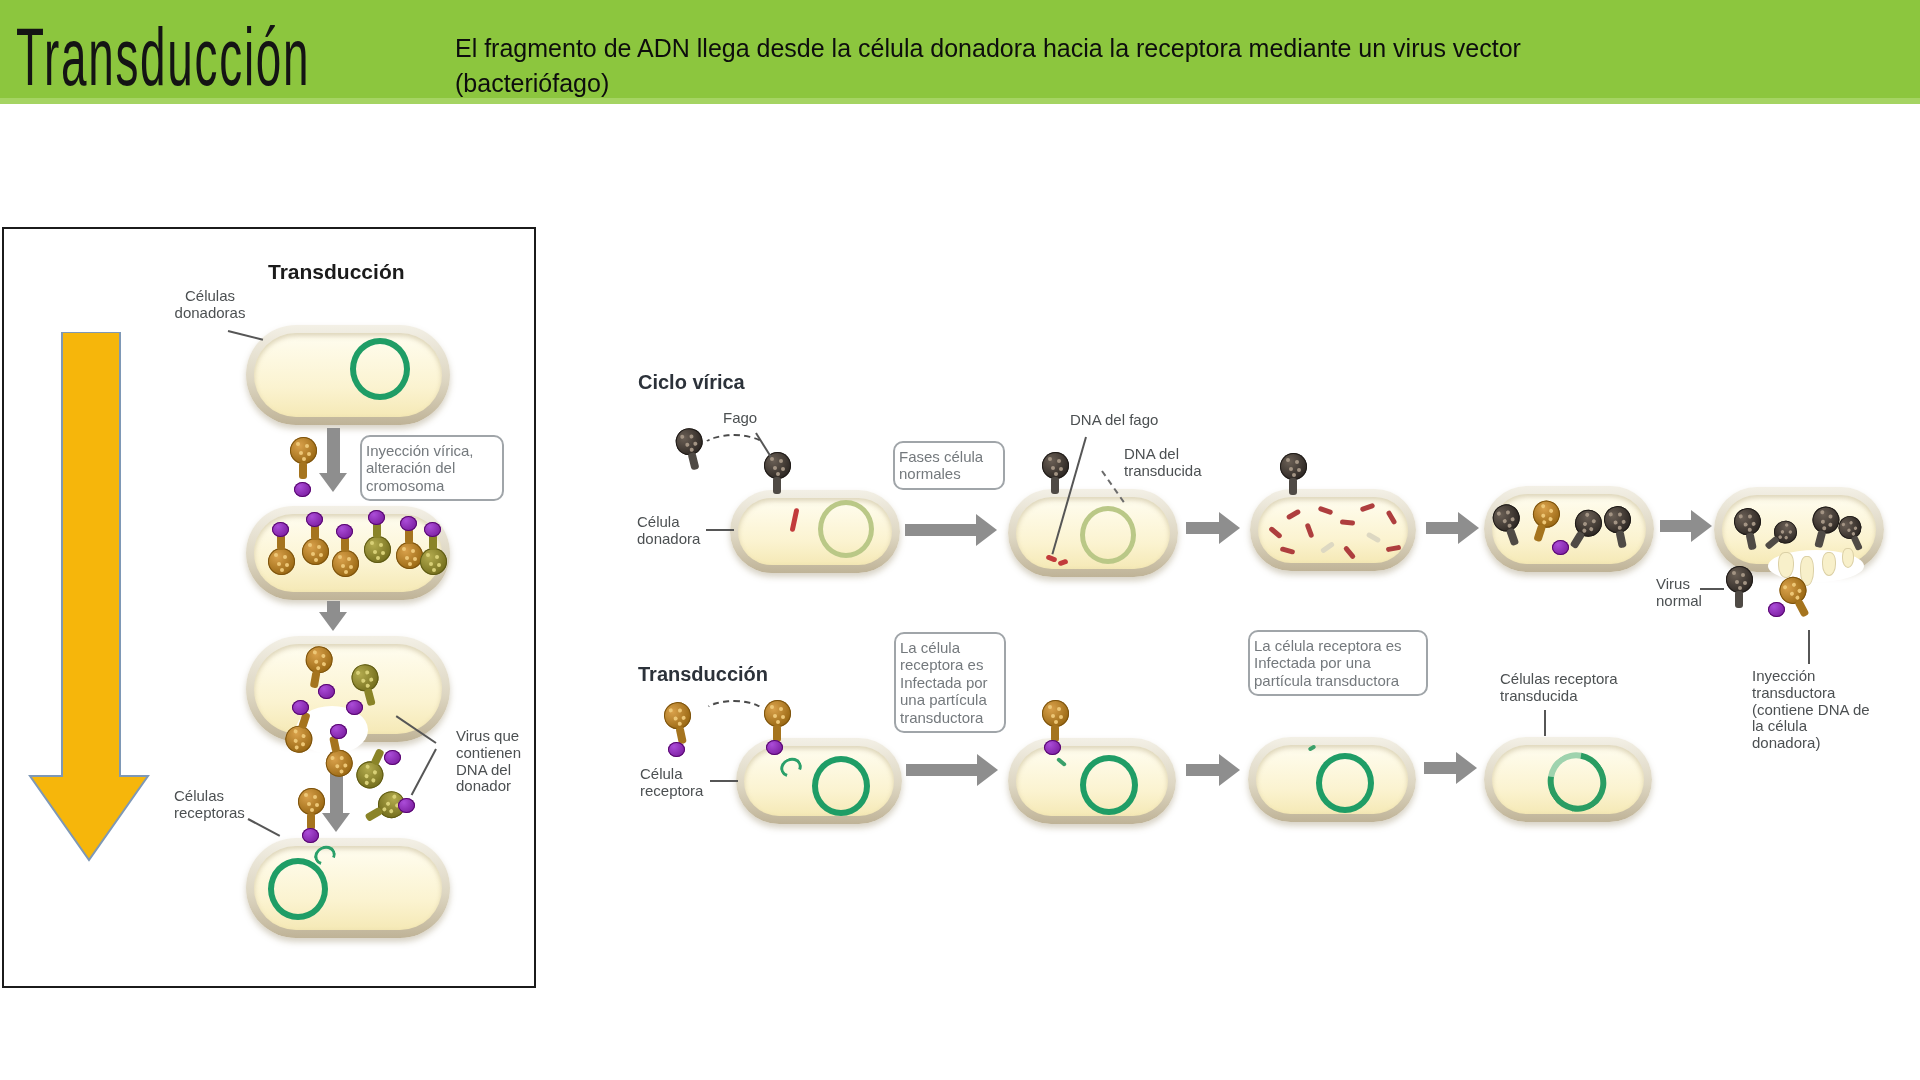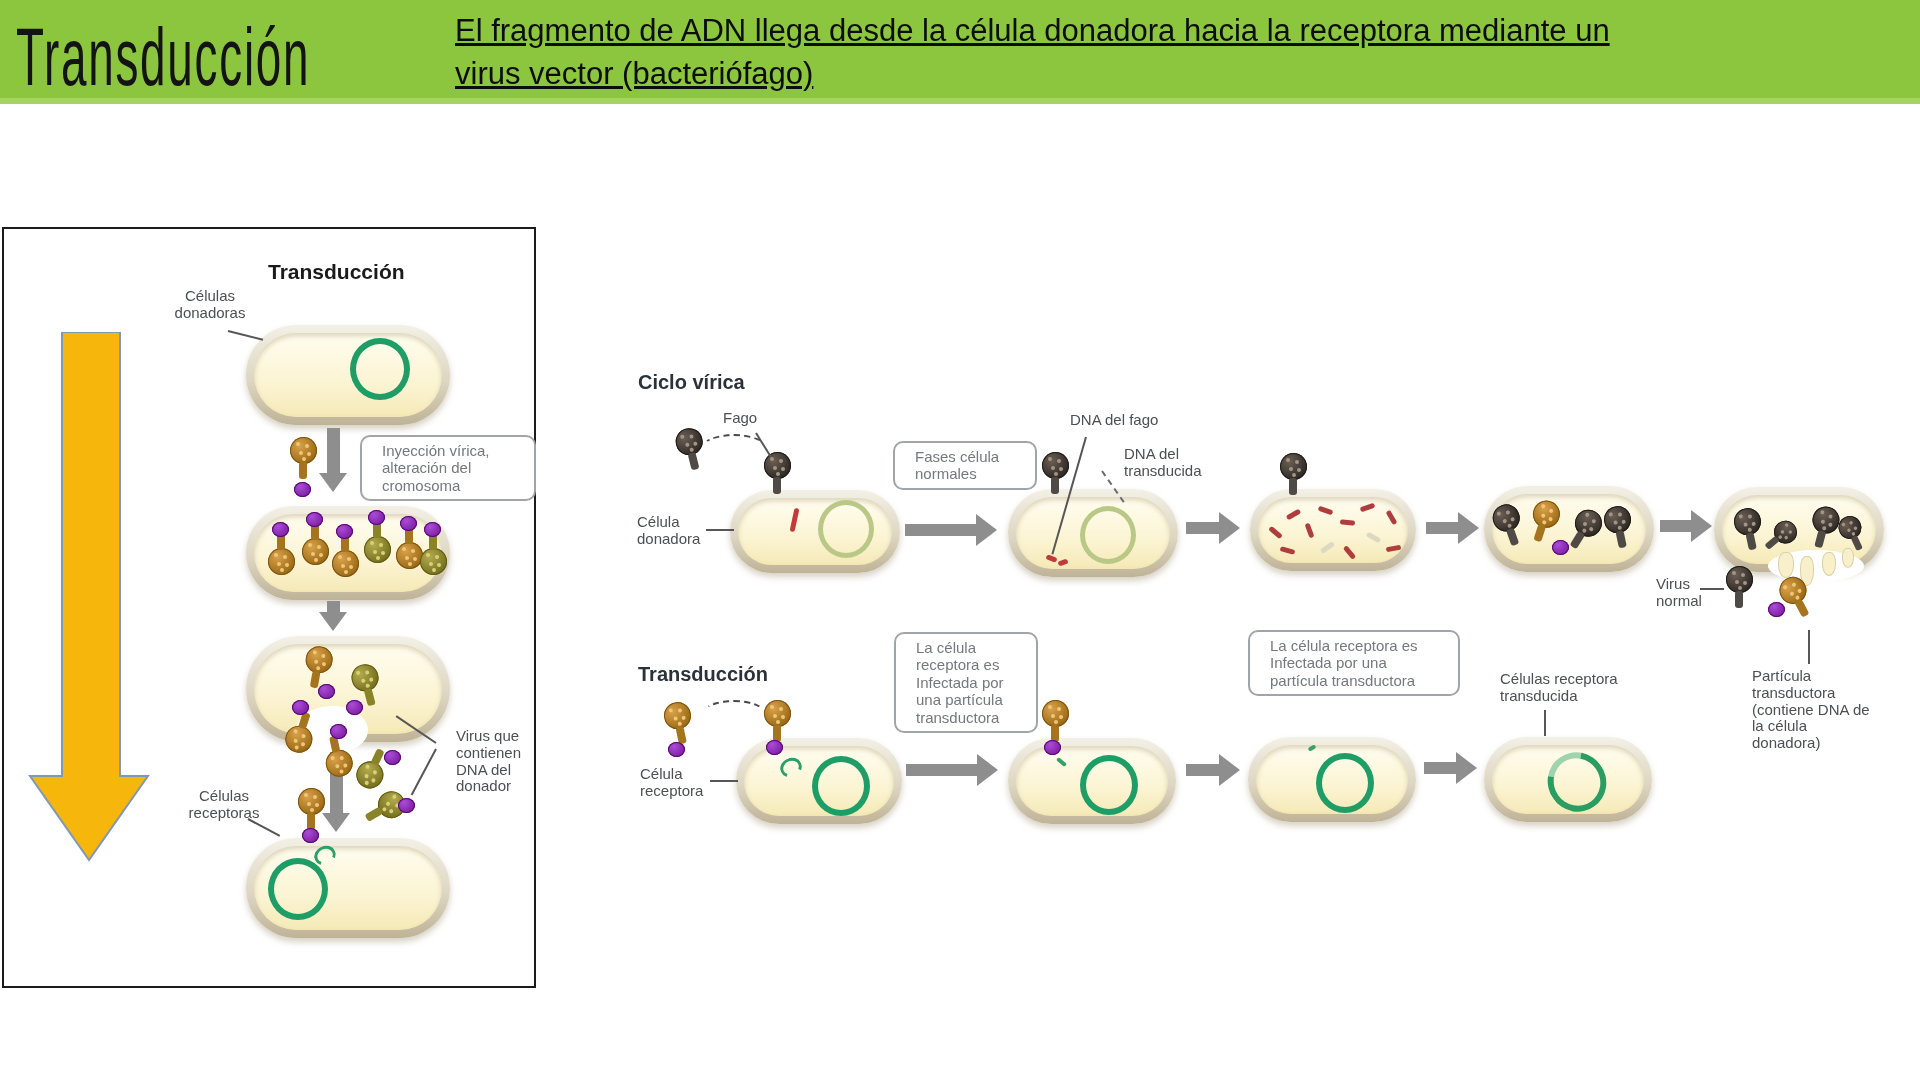--- a/index.html
+++ b/index.html
@@ -3,22 +3,22 @@
 <meta charset="utf-8">
 <style>
   html,body{margin:0;padding:0;background:#fff;}
   .stage{position:relative;width:1920px;height:1080px;overflow:hidden;background:#fff;
          font-family:"Liberation Sans",sans-serif;}
   
   .topbar{position:absolute;left:0;top:0;width:1920px;height:98px;background:#8cc63e;
           border-bottom:6px solid #a5d463;z-index:10;}
   .slide-title{position:absolute;left:16px;top:10px;font-size:54px;font-weight:500;color:#141414;
           letter-spacing:2px;transform:scale(.85,1.5);transform-origin:0 0;white-space:nowrap;}
-  .slide-sub{position:absolute;left:455px;top:10px;width:1160px;font-size:31px;line-height:1.38;
-          color:#0d0d0d;text-decoration:underline;}
+  .slide-sub{position:absolute;left:455px;top:31px;width:1160px;font-size:25px;line-height:1.38;
+          color:#0d0d0d;}
   
   .lbox{position:absolute;left:2px;top:227px;width:530px;height:757px;border:2px solid #1b1b1b;
         background:#fff;z-index:0;}
   
   .cell{position:absolute;border-radius:999px;z-index:1;
         background:linear-gradient(180deg,#f3f0e6,#ddd6c2 55%,#bfb397);
         box-shadow:0 4px 6px rgba(140,125,90,.35);}
   .ci{position:absolute;inset:8px;border-radius:999px;
         background:linear-gradient(180deg,#fffdf0,#fbf3d0 65%,#f5e9b6);
         box-shadow:inset 0 3px 5px rgba(180,165,120,.45);}
@@ -49,21 +49,21 @@
         box-shadow:inset 0 0 0 1px #58076f;}
   
   .va{position:absolute;width:13px;background:#8e8e8e;z-index:3;}
   .va::after{content:"";position:absolute;left:-8px;bottom:-18px;border-left:14px solid transparent;
         border-right:14px solid transparent;border-top:19px solid #8e8e8e;}
   .ha{position:absolute;height:12px;background:#8e8e8e;z-index:3;}
   .ha::after{content:"";position:absolute;right:-20px;top:-10px;border-top:16px solid transparent;
         border-bottom:16px solid transparent;border-left:21px solid #8e8e8e;}
   
   .note{position:absolute;border:2px solid #a0a5a9;border-radius:10px;background:rgba(255,255,255,.92);
-        color:#74797d;font-size:15px;line-height:1.16;padding:5px 20px;z-index:8;}
+        color:#74797d;font-size:15px;line-height:1.16;padding:5px 4px;z-index:8;}
   .lbl{position:absolute;color:#4c5052;font-size:15px;line-height:1.12;z-index:8;}
   .bigh{position:absolute;font-weight:700;font-size:20px;color:#2c323a;z-index:8;white-space:nowrap;}
   .figtitle{position:absolute;font-weight:700;font-size:21px;color:#1b1b1b;z-index:8;white-space:nowrap;}
   
   .ln{position:absolute;height:2px;background:#565656;transform-origin:0 50%;z-index:7;}
   .ln.d{background:none;border-top:2px dashed #6b6b6b;height:0;}
   .vln{position:absolute;width:2px;background:#565656;z-index:7;}
   .arc{position:absolute;border:2px dashed #4a4a4a;border-radius:50%;z-index:7;
         border-color:#4a4a4a transparent transparent transparent;}
   .notch{position:absolute;background:#fff;border-radius:50%;z-index:2;}
@@ -169,21 +169,21 @@
       <i class="cap"></i>
       <i class="tl"></i>
     </div>
 
   <div class="lbl" style="left:456px;top:728px;width:92px">Virus que contienen DNA del donador</div>
   <div class="ln" style="left:436px;top:742px;width:48px;transform:rotate(214deg)"></div>
   <div class="ln" style="left:436px;top:748px;width:52px;transform:rotate(118deg)"></div>
 
   <div class="va" style="left:330px;top:752px;height:62px"></div>
 
-  <div class="lbl" style="left:180px;top:788px;width:88px;text-align:center">Células receptoras</div>
+  <div class="lbl" style="left:174px;top:788px;width:88px;">Células receptoras</div>
   <div class="ln" style="left:248px;top:818px;width:36px;transform:rotate(28deg)"></div>
 
   <div class="ph or" style="left:296px;top:788px">
       <i class="cap"></i>
       <i class="tl"></i>
     </div>
   <div class="pblob" style="left:302px;top:828px"></div>
   <div class="ph ol" style="left:368px;top:786px;transform:rotate(60deg)">
       <i class="cap"></i>
       <i class="tl"></i>
@@ -313,21 +313,21 @@
   <div class="ph dk" style="left:1724px;top:566px">
       <i class="cap"></i>
       <i class="tl"></i>
     </div>
   <div class="ph or" style="left:1782px;top:576px;transform:rotate(-28deg)">
       <i class="cap"></i>
       <i class="tl"></i>
     </div>
   <div class="pblob" style="left:1768px;top:602px"></div>
   <div class="vln" style="left:1808px;top:630px;height:34px"></div>
-  <div class="lbl" style="left:1752px;top:668px;width:118px">Partícula transductora (contiene DNA de la célula donadora)</div>
+  <div class="lbl" style="left:1752px;top:668px;width:118px">Inyección transductora (contiene DNA de la célula donadora)</div>
 
   <div class="bigh" style="left:638px;top:663px">Transducción</div>
 
   <div class="ph or" style="left:664px;top:702px;transform:rotate(-12deg)">
       <i class="cap"></i>
       <i class="tl"></i>
     </div>
   <div class="pblob" style="left:668px;top:742px"></div>
   <div class="arc" style="left:702px;top:700px;width:60px;height:24px"></div>
   <div class="ph or" style="left:762px;top:700px">

